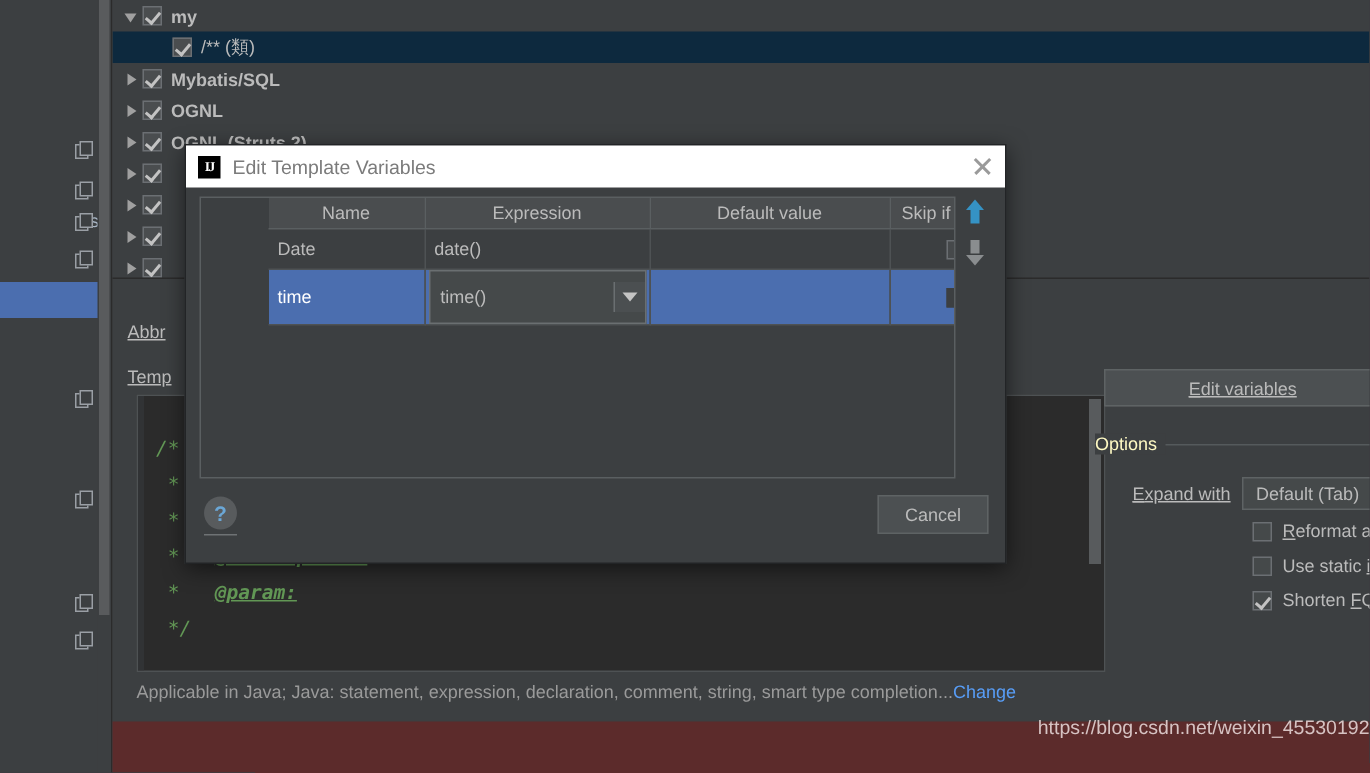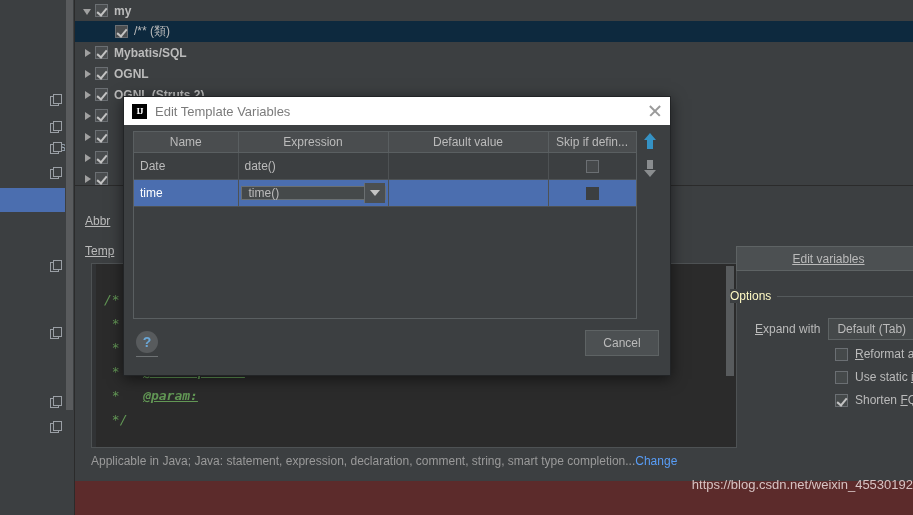--- a/index.html
+++ b/index.html
@@ -368,20 +368,21 @@
     background: #3c3f41;
     border: 1px solid #5a5f61;
     box-sizing: border-box;
     overflow: hidden;
   }
   table.vars {
     width: 100%;
     border-collapse: collapse;
     font-size: 12px;
     table-layout: fixed;
+    margin-left: 45px;
   }
   table.vars th {
     background: #4a4d4f;
     color: #bbbbbb;
     font-weight: normal;
     font-size: 12px;
     height: 20px;
     border-right: 1px solid #5a5f61;
     border-bottom: 1px solid #5a5f61;
     text-align: center;
@@ -411,21 +412,21 @@
     border: 1px solid #6b6f73;
     background: #46494b;
     vertical-align: middle;
   }
   .tcb.filled {
     background: #3c3f41;
     border-color: #3c3f41;
   }
   .cellcombo {
     margin: 0;
-    height: 14px;
+    height: 36px;
     background: #45494a;
     border: 1px solid #6a6f71;
     box-sizing: border-box;
     display: flex;
     align-items: center;
     position: relative;
   }
   .cellcombo .txt {
     padding-left: 7px;
     color: #bbbbbb;
@@ -626,21 +627,21 @@
     </div>
 
     <div class="edit-vars-btn">
         <span class="u" style="text-decoration-color:#bbb;"><span style="text-decoration:underline">E</span>dit variables</span>
       </div>
 
     <div class="options-rule"></div>
     <div class="options-title">Options</div>
 
     <div class="opt-row" style="left:680px; top:318px;">
-      <span style="margin-right:8px;"><span style="text-decoration:underline">E</span>xpand with</span>
+      <span style="margin-right:8px;text-decoration:underline;"><span style="text-decoration:underline">E</span>xpand with</span>
       <span class="combo">Default (Tab)</span>
     </div>
 
     <div class="opt-row" style="left:760px; top:347px;">
       <span class="ocb"></span>
       <span><span style="text-decoration:underline">R</span>eformat according to</span>
     </div>
     <div class="opt-row" style="left:760px; top:370px;">
       <span class="ocb"></span>
       <span>Use static <span style="text-decoration:underline">i</span>mport if pos</span>

